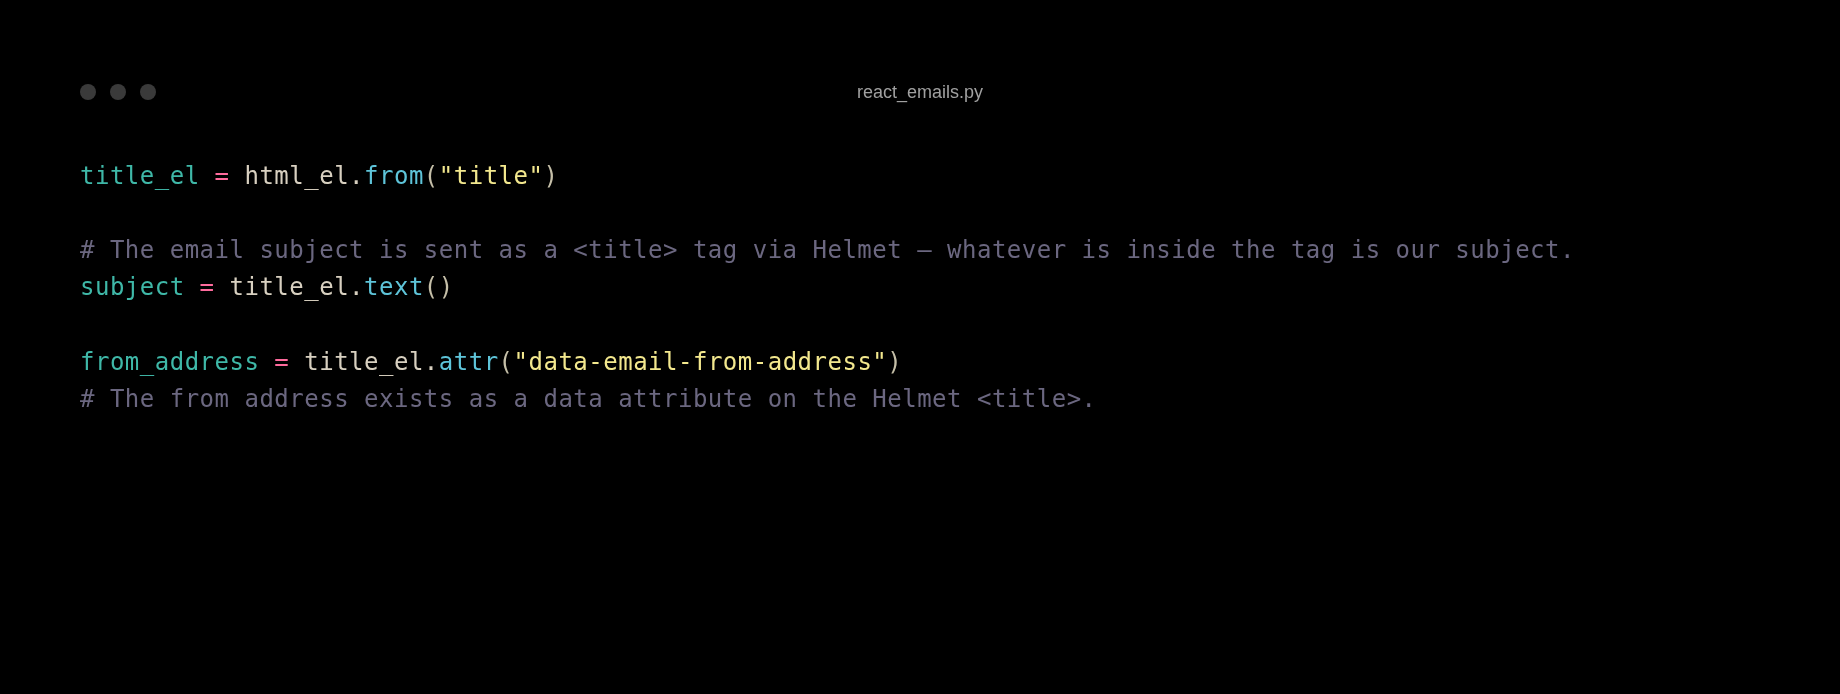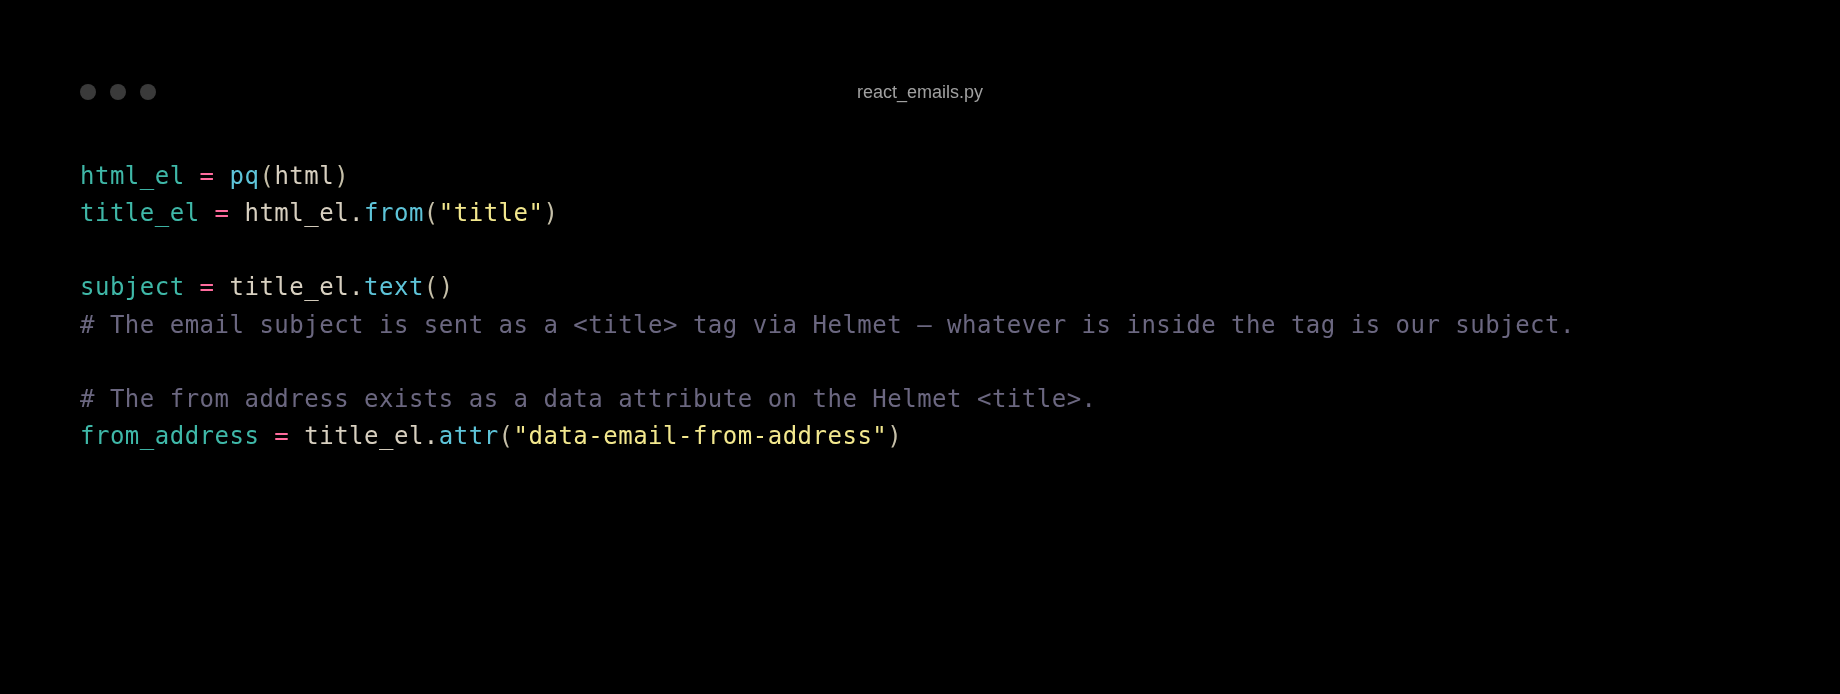--- a/index.html
+++ b/index.html
@@ -68,29 +68,28 @@
     <div class="traffic-lights">
       <div class="traffic-light"></div>
       <div class="traffic-light"></div>
       <div class="traffic-light"></div>
     </div>
     <div class="filename">react_emails.py</div>
   </div>
 
   <div class="code-area">
 
-    <div class="code-line"><span class="c-var">html_el</span><span class="c-default"> </span><span class="c-op">=</span><span class="c-default"> </span><span class="c-func">pq</span><span class="c-paren">(</span><span class="c-default">html</span><span class="c-paren">)</span></div>
 
     <div class="code-line"><span class="c-var">title_el</span><span class="c-default"> </span><span class="c-op">=</span><span class="c-default"> </span><span class="c-default">html_el</span><span class="c-default">.</span><span class="c-func">from</span><span class="c-paren">(</span><span class="c-string">"title"</span><span class="c-paren">)</span></div>
 
     <div class="code-line"><span></span></div>
 
+    <div class="code-line"><span class="c-comment"># The email subject is sent as a &lt;title&gt; tag via Helmet – whatever is inside the tag is our subject.</span></div>
+
     <div class="code-line"><span class="c-var">subject</span><span class="c-default"> </span><span class="c-op">=</span><span class="c-default"> </span><span class="c-default">title_el</span><span class="c-default">.</span><span class="c-func">text</span><span class="c-paren">()</span></div>
-
-    <div class="code-line"><span class="c-comment"># The email subject is sent as a &lt;title&gt; tag via Helmet – whatever is inside the tag is our subject.</span></div>
 
     <div class="code-line"><span></span></div>
 
+    <div class="code-line"><span class="c-var">from_address</span><span class="c-default"> </span><span class="c-op">=</span><span class="c-default"> </span><span class="c-default">title_el</span><span class="c-default">.</span><span class="c-func">attr</span><span class="c-paren">(</span><span class="c-string">"data-email-from-address"</span><span class="c-paren">)</span></div>
+
     <div class="code-line"><span class="c-comment"># The from address exists as a data attribute on the Helmet &lt;title&gt;.</span></div>
-
-    <div class="code-line"><span class="c-var">from_address</span><span class="c-default"> </span><span class="c-op">=</span><span class="c-default"> </span><span class="c-default">title_el</span><span class="c-default">.</span><span class="c-func">attr</span><span class="c-paren">(</span><span class="c-string">"data-email-from-address"</span><span class="c-paren">)</span></div>
   </div>
 </div>
 
 </body></html>

